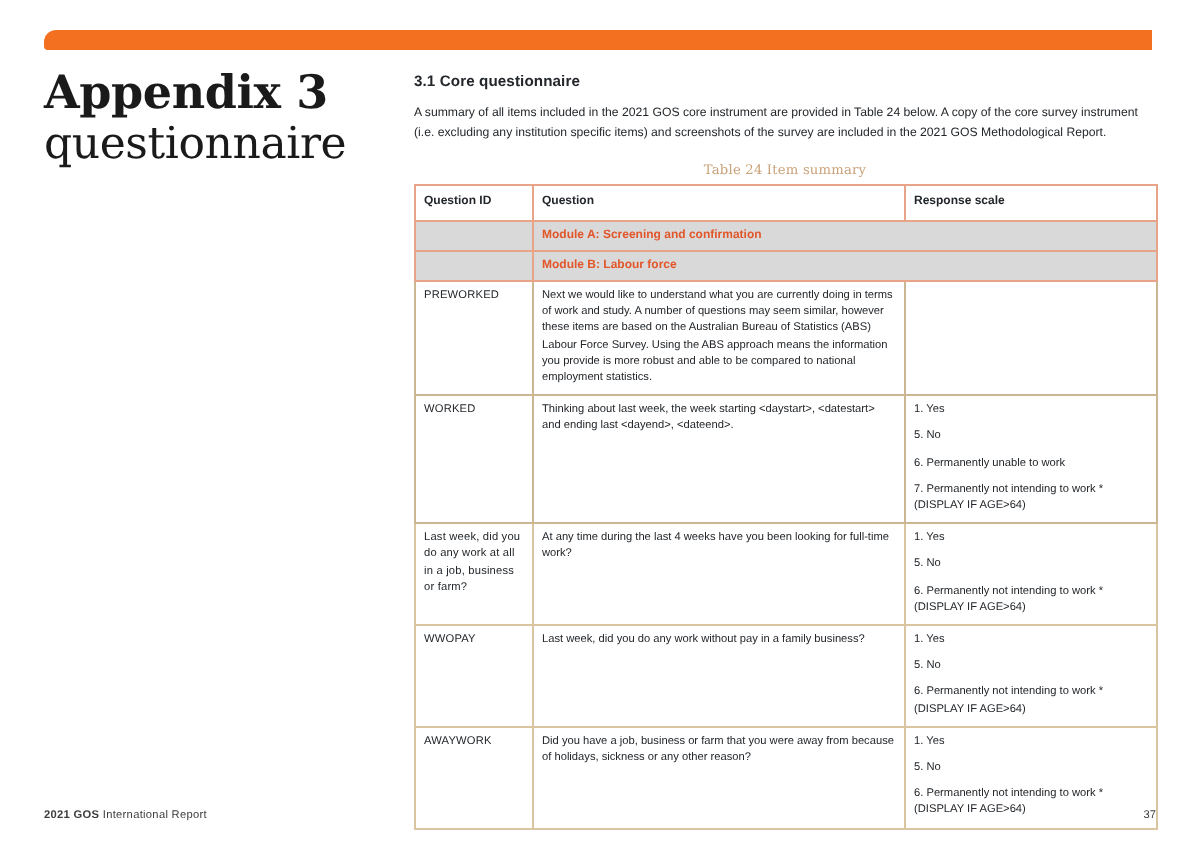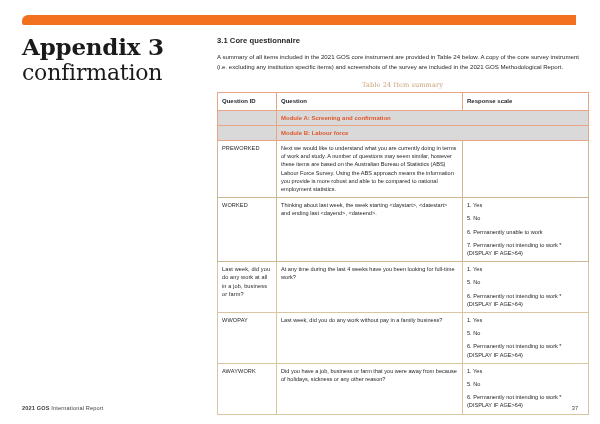--- a/index.html
+++ b/index.html
@@ -53,21 +53,21 @@
     font-weight: normal;
     font-size: 22px;
     line-height: 25px;
     color: #1a1a1a;
     letter-spacing: -0.2px;
   }
 
   
   .content {
     position: absolute;
-    left: 217px;
+    left: 207px;
     top: 36px;
     width: 371px;
   }
   .section-heading {
     font-size: 7.6px;
     font-weight: bold;
     color: #23272b;
     margin: 0 0 7px 0;
     letter-spacing: 0.05px;
   }
@@ -167,21 +167,21 @@
 </style>
 </head>
 <body>
 
 <div class="page">
 
   <div class="top-rule"></div>
 
   <div class="title-block">
     <div class="title-main">Appendix 3</div>
-    <div class="title-sub">confirmation</div>
+    <div class="title-sub">questionnaire</div>
   </div>
 
   <div class="content">
 
     <h2 class="section-heading">3.1 Core questionnaire</h2>
 
     <p class="intro-para">A summary of all items included in the 2021 GOS core instrument are provided in Table 24 below. A copy of the core survey instrument (i.e. excluding any institution specific items) and screenshots of the survey are included in the 2021 GOS Methodological Report.</p>
 
     <div class="table-caption">Table 24 Item summary</div>
 

